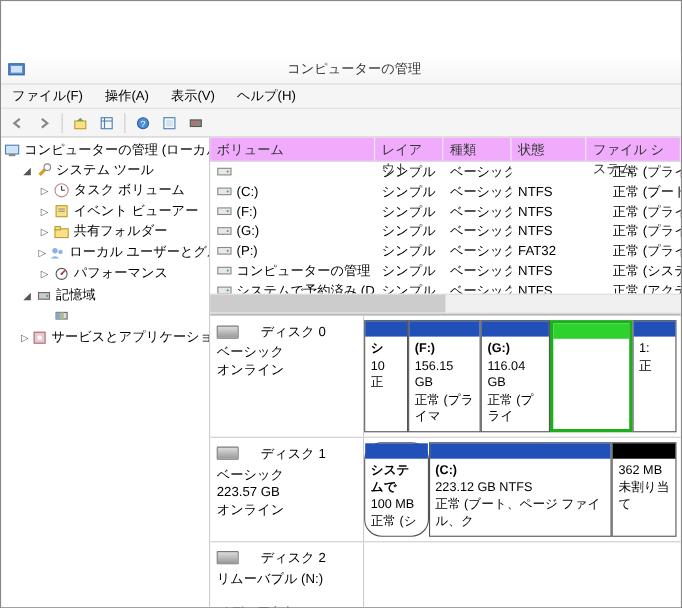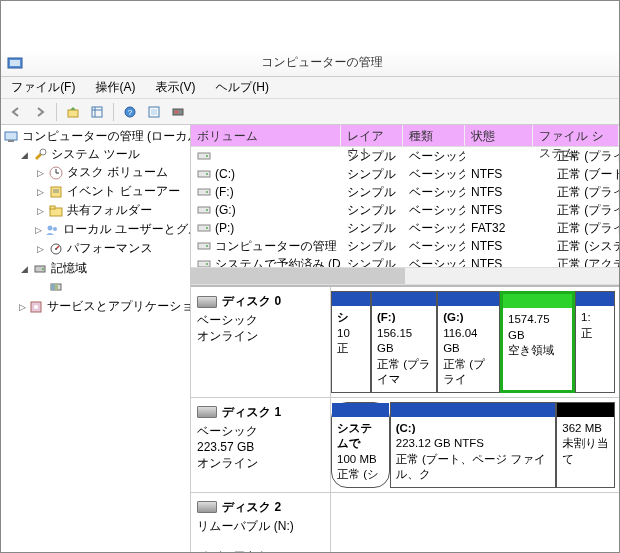--- a/index.html
+++ b/index.html
@@ -72,21 +72,21 @@
 }
 .vol-body { max-height: 120px; overflow: hidden; }
 .vol-row { display: flex; height: 18px; align-items: center; }
 .vol-row .vcell { padding: 1px 6px; overflow: hidden; white-space: nowrap; display: flex; align-items: center; gap: 4px; }
 .vol-row .vcell .vicon { width: 14px; height: 14px; flex-shrink: 0; }
 .hscroll { height: 17px; background: #f0f0f0; border-top: 1px solid #ddd; position: relative; }
 .hscroll .thumb { position: absolute; left: 0; top: 0; width: 50%; height: 100%; background: #ccc; }
 .disks { flex: 1; overflow: hidden; border-top: 2px solid #bbb; }
 .disk-row { display: flex; border-bottom: 1px solid #ccc; min-height: 90px; }
 .disk-label { width: 140px; border-right: 1px solid #ccc; padding: 6px; }
-.disk-label .dname { display: flex; align-items: center; gap: 5px; font-weight: bold; }
+.disk-label .dname { display: flex; align-items: center; gap: 20px; font-weight: normal; }
 .disk-label .dicon { width: 20px; height: 12px; background: linear-gradient(#ddd,#999); border: 1px solid #777; border-radius: 1px; }
 .disk-label .dinfo { margin-top: 2px; line-height: 1.35; }
 .disk-parts { flex: 1; display: flex; padding: 4px 4px 4px 0; gap: 0; overflow: hidden; }
 .part {
   border: 1px solid #555;
   display: flex; flex-direction: column;
   min-width: 40px;
 }
 .part-header { height: 14px; }
 .part-body { flex: 1; padding: 4px 5px; line-height: 1.35; font-size: 11.5px; overflow: hidden; }
@@ -448,24 +448,20 @@
             <div class="part" style="width: 78px;">
               <div class="part-header blue"></div>
               <div class="part-body">
                 <div><b>(G:)</b></div>
                 <div>116.04 GB</div>
                 <div>正常 (プライ</div>
               </div>
             </div>
             <div class="part highlight" style="width: 92px;">
               <div class="part-header green"></div>
-              <div class="part-body">
-                <div>1574.75 GB</div>
-                <div>空き領域</div>
-              </div>
             </div>
             <div class="part" style="width: 20px;">
               <div class="part-header blue"></div>
               <div class="part-body">
                 <div>1:</div>
                 <div>正</div>
               </div>
             </div>
           </div>
         </div>

